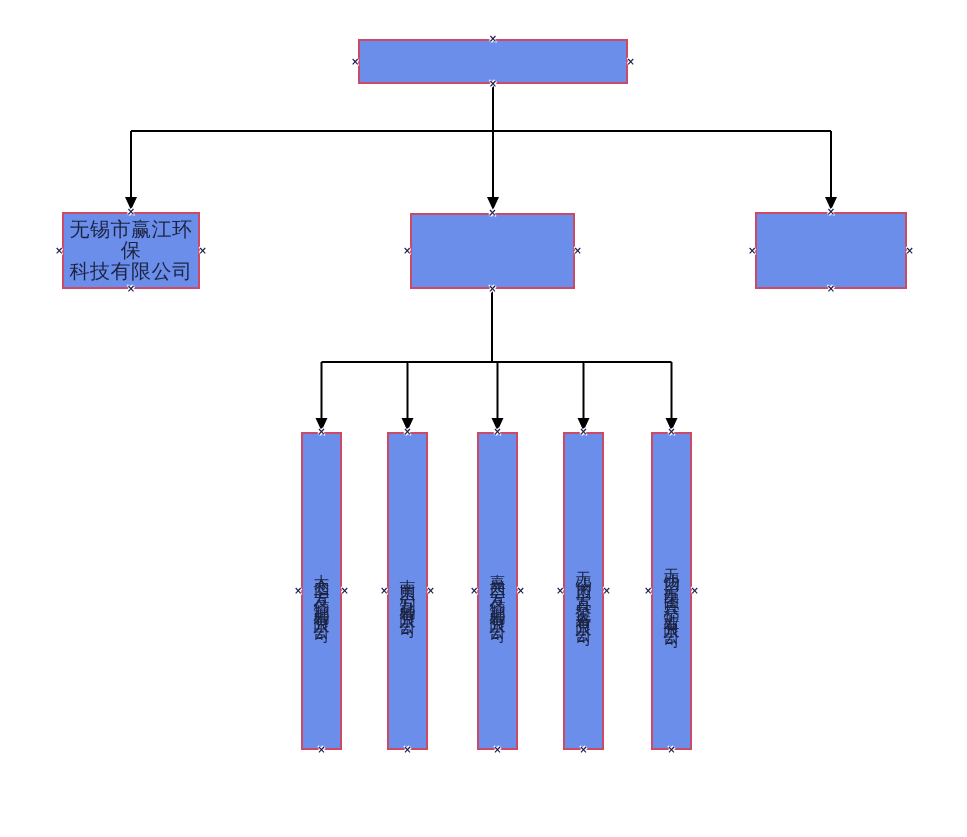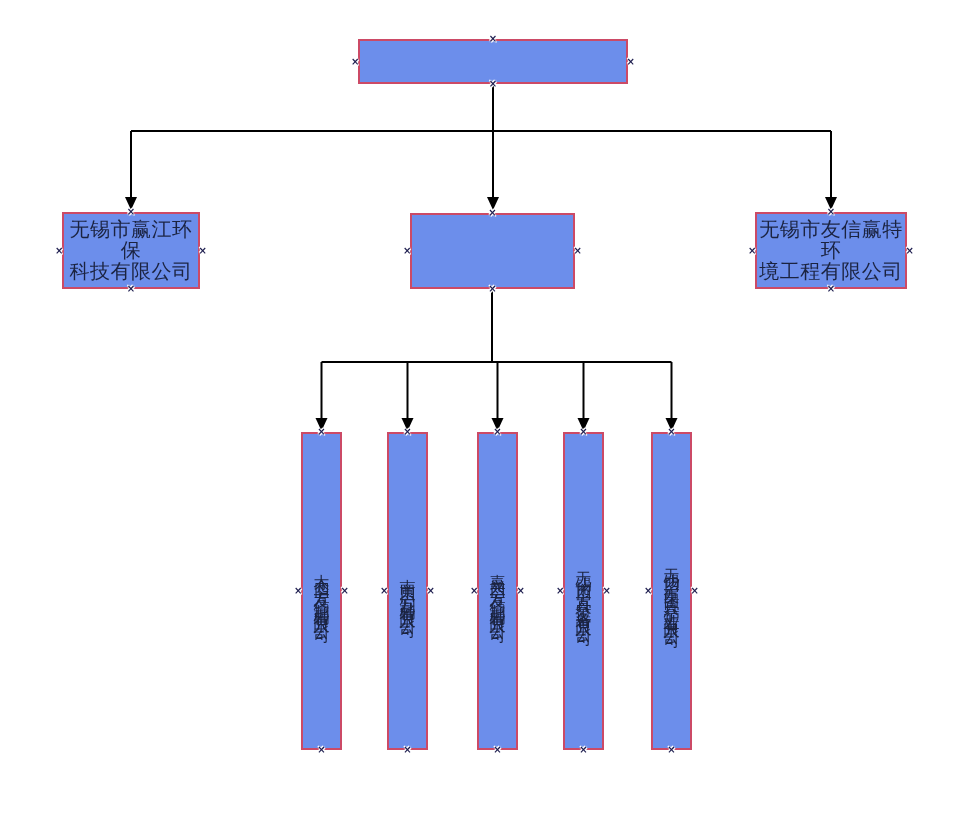--- a/index.html
+++ b/index.html
@@ -123,22 +123,20 @@
       <span class="handle h-b">×</span>
       <span class="handle h-l">×</span>
     </div>
   <div class="obox l2 b-l2-1">
   <span class="handle h-t">×</span>
       <span class="handle h-r">×</span>
       <span class="handle h-b">×</span>
       <span class="handle h-l">×</span>
     </div>
   <div class="obox l2 b-l2-2">
-    <span class="btxt">无锡市友信赢特环
-境工程有限公司</span>
   <span class="handle h-t">×</span>
       <span class="handle h-r">×</span>
       <span class="handle h-b">×</span>
       <span class="handle h-l">×</span>
     </div>
 
   <div class="obox l3 b-l3-0">
     <span class="btxt">太仓四方友信制桶有限公司</span>
   <span class="handle h-t">×</span>
       <span class="handle h-r">×</span>

